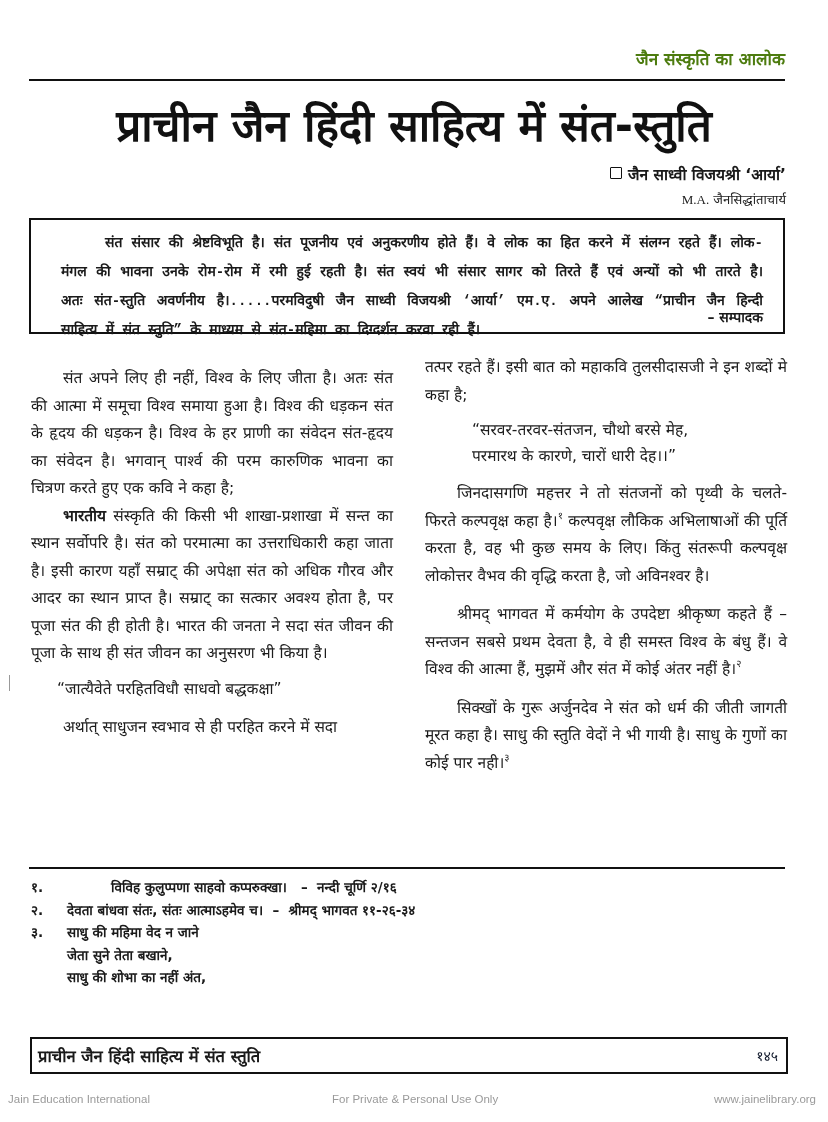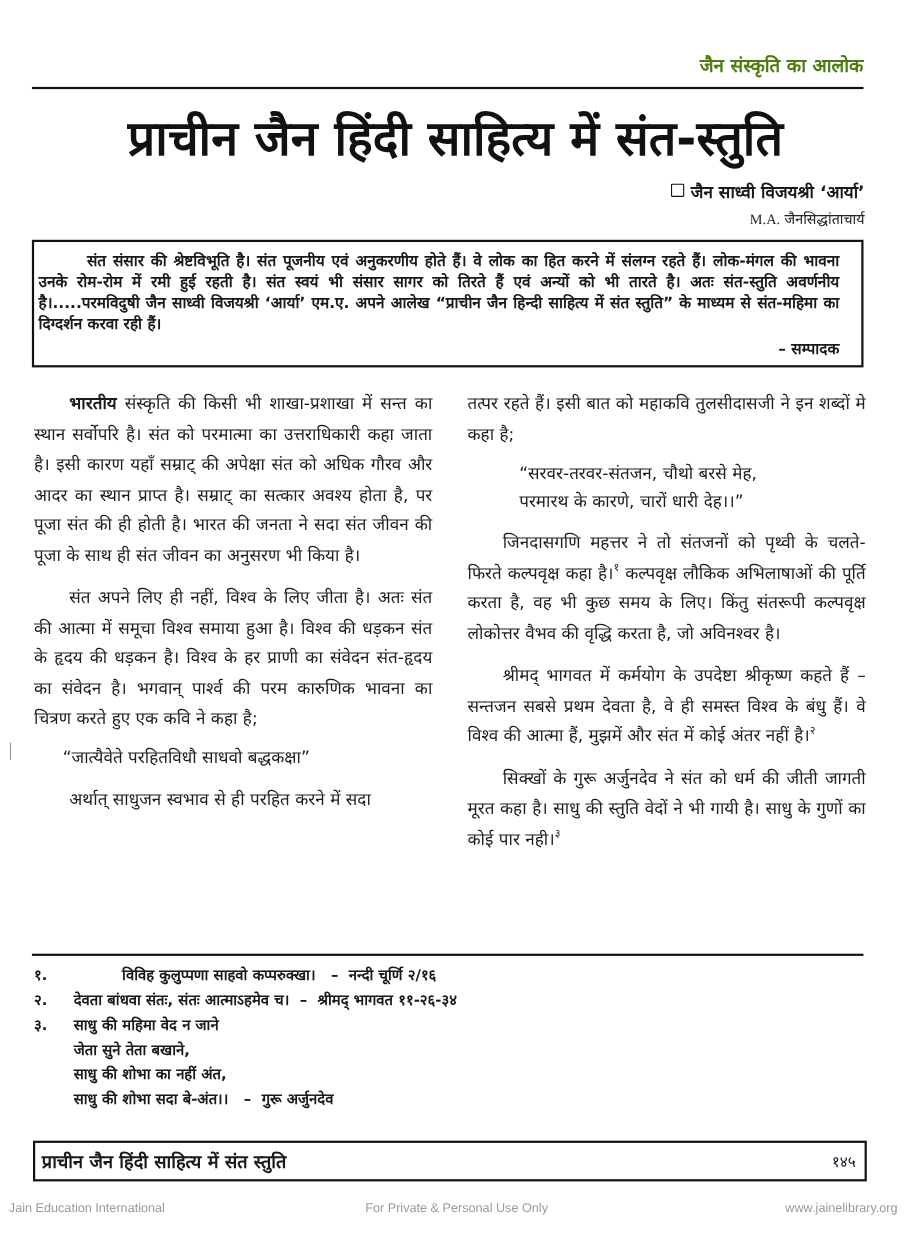--- a/index.html
+++ b/index.html
@@ -21,22 +21,22 @@
     display: inline-block; width: 10px; height: 10px; border: 1.5px solid #111; margin-right: 6px;
     vertical-align: 1px; border-radius: 1px;
   }
   .qual { right: 42px; top: 190px; font-size: 13px; white-space: nowrap; color: #222; }
   .qual .latin { font-family: "Liberation Serif", serif; font-size: 13px; }
   .editor-box {
     left: 29px; top: 218px; width: 752px; height: 112px; border: 2px solid #111;
     box-sizing: content-box;
   }
   .editor-box p {
-    margin: 0; position: absolute; left: 4px; right: 20px; top: 9px;
-    font-size: 14px; line-height: 19px; font-weight: bold; text-align: justify; text-align-last: left;
+    margin: 0; position: absolute; left: 30px; right: 20px; top: 9px;
+    font-size: 14px; line-height: 29px; font-weight: bold; text-align: justify; text-align-last: left; font-family: Liberation Mono, monospace;
   }
   .editor-box .indent { display: inline-block; width: 44px; }
   .editor-sign { position: absolute; right: 20px; bottom: 6px; font-size: 14px; font-weight: bold; }
   .col { top: 354px; font-size: 15.5px; line-height: 27.5px; text-align: justify; color: #1c1c1c; }
   .col-left { left: 31px; width: 362px; }
   .col-right { left: 425px; width: 362px; }
   .col p { margin: 0; }
   .col .ind { text-indent: 32px; }
   .col .gap { margin-top: 11px; }
   .col h3 { margin: 0 0 6px 0; font-size: 16px; font-weight: bold; line-height: 26px; }
@@ -77,22 +77,22 @@
   <span class="latin">M.A.</span>
   <span>जैनसिद्धांताचार्य</span>
 </div>
 
 <div class="abs editor-box">
   <p><span class="indent"></span><span>संत संसार की श्रेष्टविभूति है। संत पूजनीय एवं अनुकरणीय होते हैं। वे लोक का हित करने में संलग्न रहते हैं। लोक-मंगल की भावना उनके रोम-रोम में रमी हुई रहती है। संत स्वयं भी संसार सागर को तिरते हैं एवं अन्यों को भी तारते है। अतः संत-स्तुति अवर्णनीय है।.....परमविदुषी जैन साध्वी विजयश्री ‘आर्या’ एम.ए. अपने आलेख “प्राचीन जैन हिन्दी साहित्य में संत स्तुति” के माध्यम से संत-महिमा का दिग्दर्शन करवा रही हैं।</span></p>
   <span class="editor-sign">– सम्पादक</span>
 </div>
 
 <div class="abs col col-left">
+  <p class="ind gap">संत अपने लिए ही नहीं, विश्व के लिए जीता है। अतः संत की आत्मा में समूचा विश्व समाया हुआ है। विश्व की धड़कन संत के हृदय की धड़कन है। विश्व के हर प्राणी का संवेदन संत-हृदय का संवेदन है। भगवान् पार्श्व की परम कारुणिक भावना का चित्रण करते हुए एक कवि ने कहा है;</p>
   <p class="ind"><span class="bold-lead">भारतीय</span><span> संस्कृति की किसी भी शाखा-प्रशाखा में सन्त का स्थान सर्वोपरि है। संत को परमात्मा का उत्तराधिकारी कहा जाता है। इसी कारण यहाँ सम्राट् की अपेक्षा संत को अधिक गौरव और आदर का स्थान प्राप्त है। सम्राट् का सत्कार अवश्य होता है, पर पूजा संत की ही होती है। भारत की जनता ने सदा संत जीवन की पूजा के साथ ही संत जीवन का अनुसरण भी किया है।</span></p>
-  <p class="ind gap">संत अपने लिए ही नहीं, विश्व के लिए जीता है। अतः संत की आत्मा में समूचा विश्व समाया हुआ है। विश्व की धड़कन संत के हृदय की धड़कन है। विश्व के हर प्राणी का संवेदन संत-हृदय का संवेदन है। भगवान् पार्श्व की परम कारुणिक भावना का चित्रण करते हुए एक कवि ने कहा है;</p>
   <p class="quote quote-left">“जात्यैवेते परहितविधौ साधवो बद्धकक्षा”</p>
   <p class="ind gap">अर्थात् साधुजन स्वभाव से ही परहित करने में सदा</p>
 </div>
 <div class="abs margin-tick"></div>
 
 <div class="abs col col-right">
   <p>तत्पर रहते हैं। इसी बात को महाकवि तुलसीदासजी ने इन शब्दों मे कहा है;</p>
   <p class="quote quote-right">
     <span>“सरवर-तरवर-संतजन, चौथो बरसे मेह,</span><br>
     <span>परमारथ के कारणे, चारों धारी देह।।”</span>
@@ -112,21 +112,20 @@
   <div class="fn-row">
     <span class="fn-num">२.</span>
     <span class="fn-text" style="white-space:pre;">देवता बांधवा संतः, संतः आत्माऽहमेव च।  –  श्रीमद् भागवत ११-२६-३४</span>
   </div>
   <div class="fn-row">
     <span class="fn-num">३.</span>
     <span class="fn-text">साधु की महिमा वेद न जाने</span>
   </div>
   <div class="fn-cont">जेता सुने तेता बखाने,</div>
   <div class="fn-cont">साधु की शोभा का नहीं अंत,</div>
-  <div class="fn-cont" style="white-space:pre;">साधु की शोभा सदा बे-अंत।।   –  गुरू अर्जुनदेव</div>
 </div>
 
 <div class="abs foot-box">
   <span class="foot-title">प्राचीन जैन हिंदी साहित्य में संत स्तुति</span>
   <span class="foot-page">१४५</span>
 </div>
 
 <div class="abs watermark wm-left">Jain Education International</div>
 <div class="abs watermark wm-center">For Private &amp; Personal Use Only</div>
 <div class="abs watermark wm-right">www.jainelibrary.org</div>

